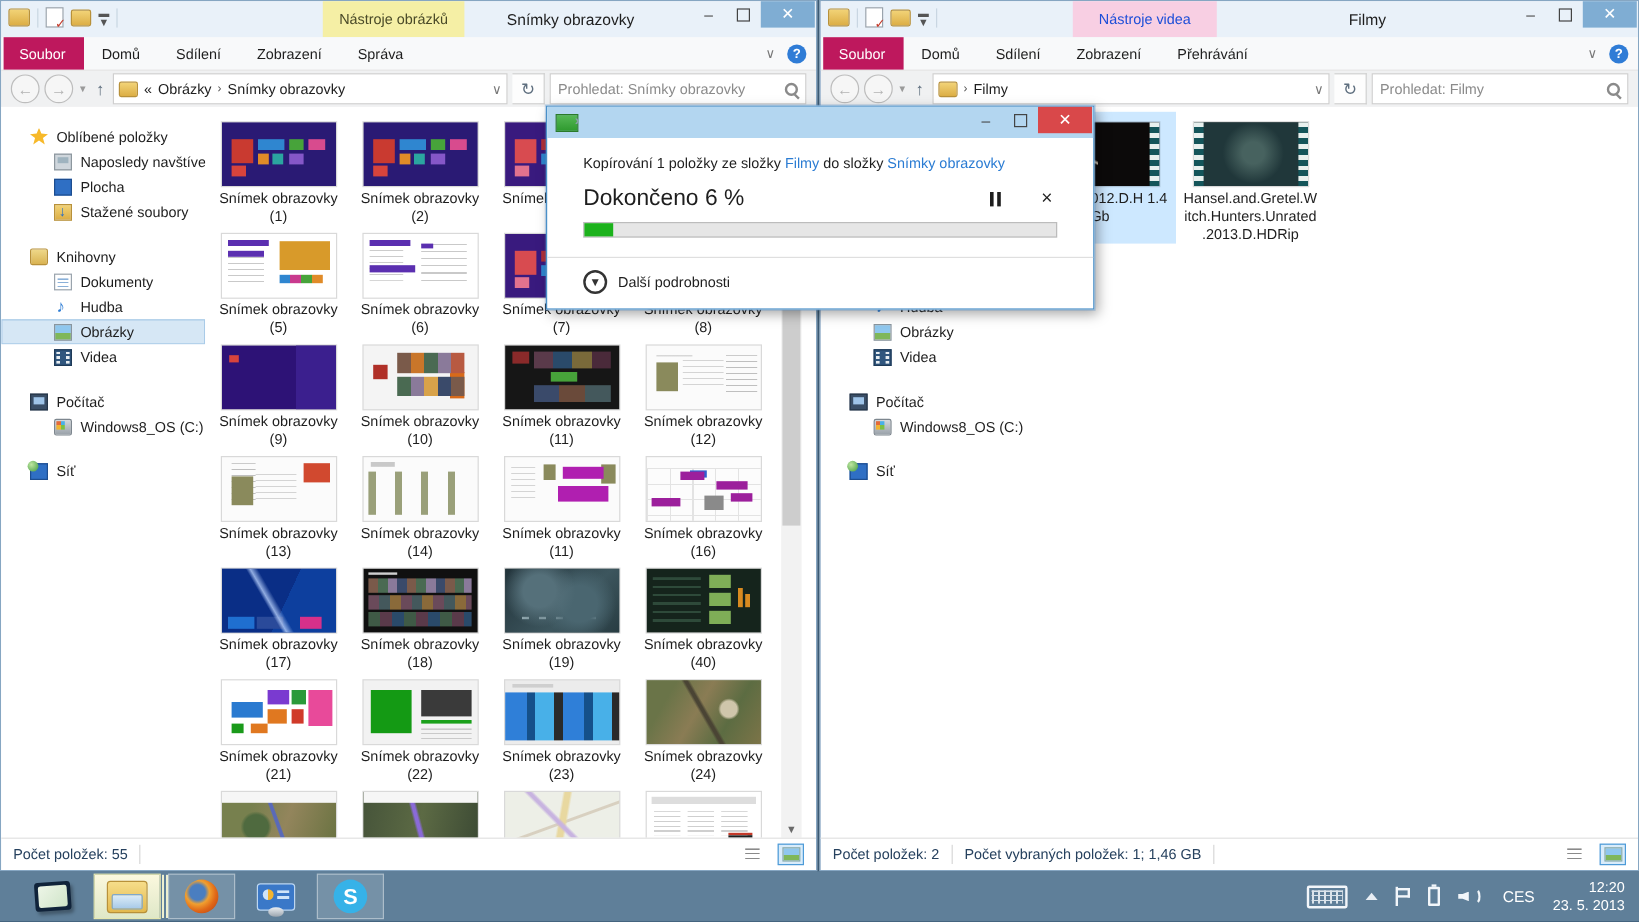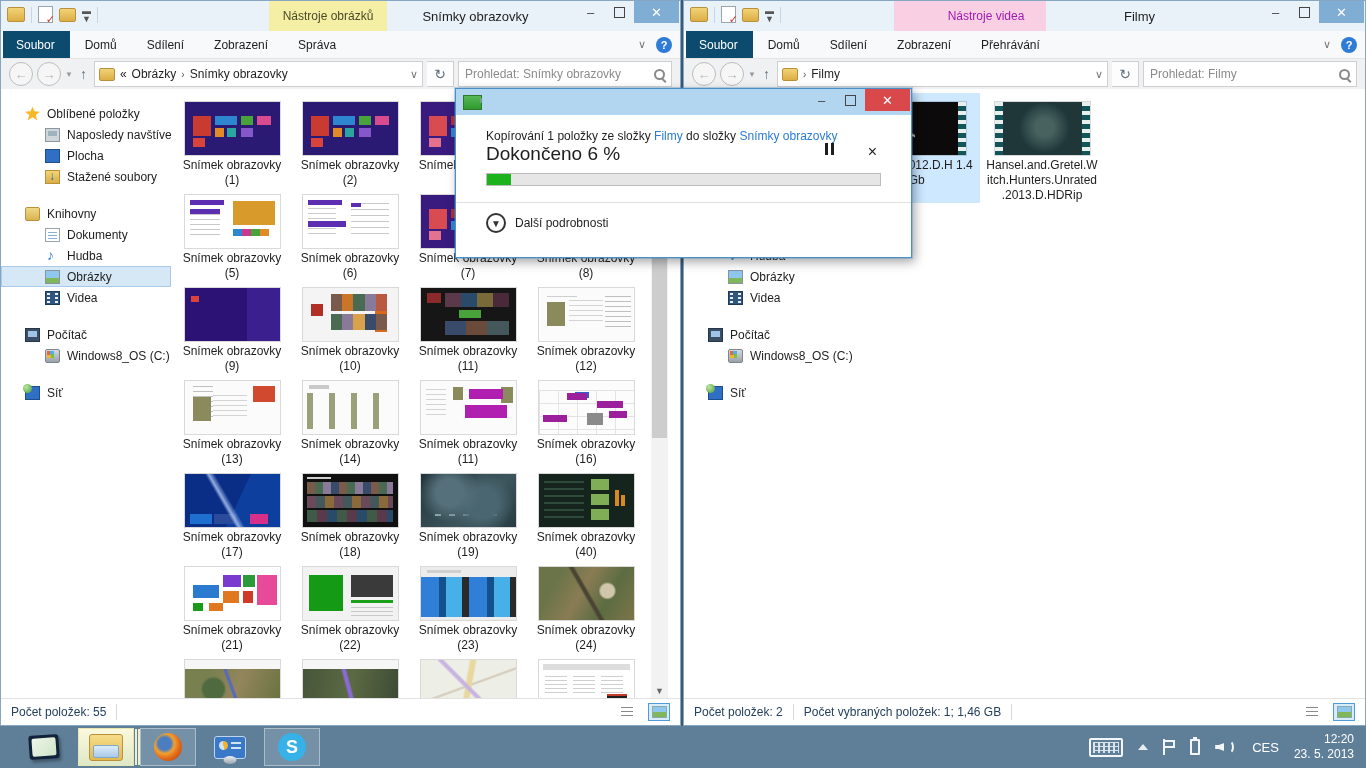--- a/index.html
+++ b/index.html
@@ -13,29 +13,29 @@
   .titlebar{position:relative;height:30px;background:#e9f1f9;}
   .qat{position:absolute;left:6px;top:5px;display:flex;align-items:center;gap:6px;}
   .qat .sep{width:1px;height:16px;background:#c9d6e2;}
   .ic-explorer-sm{width:16px;height:13px;background:linear-gradient(#f2d377,#dcae45);border:1px solid #b8913a;border-radius:2px;position:relative;}
   .ic-props{width:13px;height:15px;background:#fff;border:1px solid #9aa4ad;position:relative;}
   .ic-props::after{content:"✓";position:absolute;right:-3px;bottom:-4px;color:#c43a2a;font-size:11px;font-weight:bold;}
   .ic-newfolder{width:15px;height:12px;background:linear-gradient(#f2d377,#dcae45);border:1px solid #b8913a;border-radius:2px;}
   .qat .drop{font-size:9px;color:#555;line-height:8px;text-align:center;}
   .ctx-tab{position:absolute;top:0;height:30px;display:flex;align-items:center;justify-content:center;font-size:12px;color:#4a4a28;}
   .ctx-tab.yellow{background:#f5efa5;}
-  .ctx-tab.pink{background:#f8cfe3;color:#a21caf;padding-left:32px;}
+  .ctx-tab.pink{background:#f8cfe3;color:#1d4ed8;}
   .win-title{position:absolute;top:0;height:30px;display:flex;align-items:center;justify-content:center;font-size:13px;color:#1e1e1e;}
   .caption{position:absolute;right:1px;top:0;display:flex;height:22px;}
   .cap-btn{width:29px;height:22px;display:flex;align-items:center;justify-content:center;color:#444;font-size:13px;}
   .cap-btn .sq{width:9px;height:9px;border:1px solid #444;}
   .cap-close{width:45px;height:22px;background:#7fadd3;color:#fff;display:flex;align-items:center;justify-content:center;font-size:13px;}
   .tabsrow{position:relative;height:27px;background:#f8f9fa;border-bottom:1px solid #e4e4e4;display:flex;align-items:stretch;padding-left:2px;}
   .rtab{padding:0 15px;display:flex;align-items:center;font-size:12px;color:#1e1e1e;}
-  .rtab.file{background:#0c4a6e;color:#fff;padding-left:13px;}
+  .rtab.file{background:#be185d;color:#fff;padding-left:13px;}
   .ribbon-right{position:absolute;right:8px;top:0;height:27px;display:flex;align-items:center;gap:10px;}
   .chev{color:#777;font-size:11px;}
   .helpdot{width:16px;height:16px;border-radius:50%;background:#2f7cd6;color:#fff;font-size:11px;font-weight:bold;display:flex;align-items:center;justify-content:center;}
   .addr{height:30px;background:#f0f1f2;display:flex;align-items:center;padding:0 8px;gap:4px;border-bottom:1px solid #e8e8e8;}
   .navcirc{width:22px;height:22px;border-radius:50%;border:1px solid #bdbdbd;color:#b4b4b4;display:flex;align-items:center;justify-content:center;font-size:13px;background:#f6f6f6;}
   .tiny-drop{color:#9a9a9a;font-size:8px;}
   .up-arrow{color:#5f6f7f;font-size:14px;margin:0 3px;}
   .addrbox{flex:1;height:24px;background:#fff;border:1px solid #cfcfcf;display:flex;align-items:center;padding:0 4px;gap:5px;font-size:12px;color:#1e1e1e;}
   .addrbox .folder{width:14px;height:11px;background:linear-gradient(#f2d377,#dcae45);border:1px solid #b8913a;border-radius:2px;}
   .addrbox .spacer{flex:1;}
@@ -260,21 +260,21 @@
     border:1px solid #4a90c8;box-shadow:0 0 0 1px rgba(86,144,200,.35),3px 4px 10px rgba(0,0,0,.35);box-sizing:border-box;}
   .d-title{height:26px;background:#b3d6f0;display:flex;align-items:center;position:relative;}
   .d-ico{width:17px;height:13px;margin-left:7px;background:linear-gradient(#56b856,#2f9a2f);border:1px solid #2a7a2a;position:relative;}
   .d-ico::after{content:"›";position:absolute;right:-2px;top:-3px;color:#8aa0aa;font-weight:bold;font-size:12px;}
   .d-title-text{position:absolute;left:0;right:0;text-align:center;font-size:13px;color:#1e1e1e;}
   .d-caption{position:absolute;right:1px;top:0;display:flex;height:22px;}
   .d-close{width:45px;height:22px;background:#d9484a;color:#fff;display:flex;align-items:center;justify-content:center;font-size:13px;}
   .d-body{padding:14px 30px 0;}
   .d-msg{font-size:12px;color:#1e1e1e;}
   .d-msg .link{color:#2b7cd3;}
-  .d-prog-row{display:flex;align-items:flex-start;margin-top:0;}
+  .d-prog-row{display:flex;align-items:center;margin-top:12px;}
   .d-percent{font-size:19px;color:#1e1e1e;flex:1;}
   .d-pause{display:flex;gap:3px;margin-right:34px;}
   .d-pause i{display:block;width:3px;height:12px;background:#1e1e1e;}
   .d-cancel{font-size:16px;color:#1e1e1e;margin-right:4px;}
   .d-track{margin-top:8px;height:13px;background:#e6e6e6;border:1px solid #bcbcbc;box-sizing:border-box;}
   .d-fill{height:100%;background:#1cb21c;}
   .d-sep{border-top:1px solid #dfdfdf;margin:16px -30px 0;}
   .d-details{display:flex;align-items:center;gap:9px;padding:10px 0 0 0;font-size:12px;color:#1e1e1e;}
   .d-circle{width:20px;height:20px;border:2px solid #333;border-radius:50%;display:flex;align-items:center;justify-content:center;color:#333;font-size:10px;box-sizing:border-box;}
 

